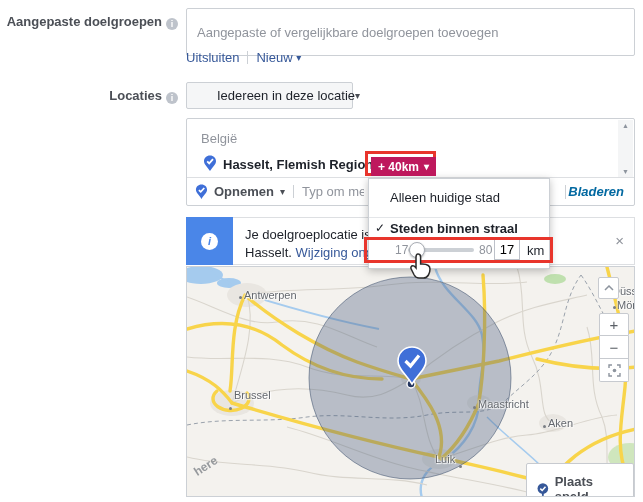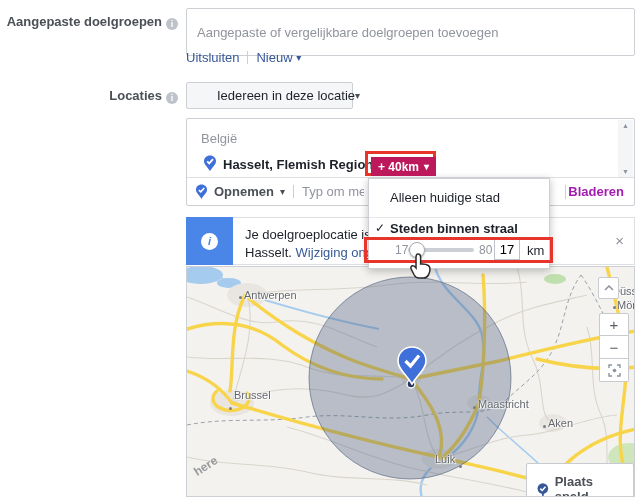--- a/index.html
+++ b/index.html
@@ -30,21 +30,21 @@
   .country{position:absolute;left:14px;top:12px;color:#90949c;}
   .locrow{position:absolute;left:16px;top:36px;display:flex;align-items:flex-end;}
   .locname{font-weight:bold;color:#1d2129;margin-left:6px;}
   .scrollbar{position:absolute;right:1px;top:1px;width:15px;height:58px;background:#f4f5f6;
              display:flex;flex-direction:column;justify-content:space-between;align-items:center;
              padding:2px 0;box-sizing:border-box;}
   .scrollarrow{font-size:7px;color:#8d949e;line-height:8px;cursor:pointer;}
   .includerow{position:absolute;left:0;right:0;bottom:0;height:28px;border-top:1px solid #dddfe2;
               display:flex;align-items:center;padding-left:8px;box-sizing:border-box;}
   .includetext{font-weight:bold;color:#4b4f56;margin:0 6px 0 6px;}
-  .browse{position:absolute;right:10px;top:6px;font-weight:bold;color:#a21caf;cursor:pointer;}
+  .browse{position:absolute;right:10px;top:6px;font-weight:bold;color:#0369a1;cursor:pointer;font-style:italic;}
   .browsediv{position:absolute;right:68px;top:7px;width:1px;height:14px;background:#ccd0d5;}
 
   
   .redrect{border:3px solid #e8352c;box-sizing:border-box;background:transparent;z-index:40;}
   .radiusbtn{position:absolute;left:3px;top:3px;background:#be185d;color:#fff;font-weight:bold;
              font-size:12px;height:19px;display:flex;align-items:center;padding:0 7px;cursor:pointer;
              white-space:nowrap;}
   .radiusbtn .caret{color:#fff;margin-left:5px;}
 
   

